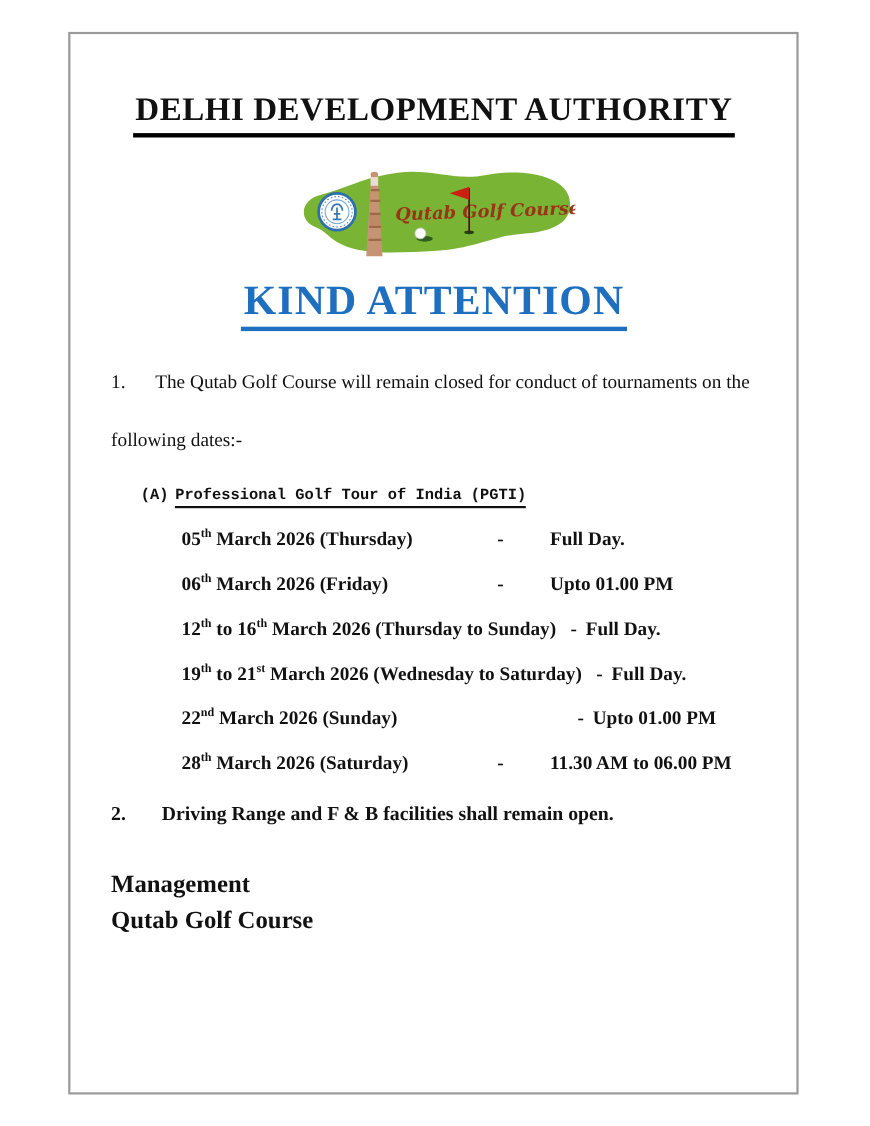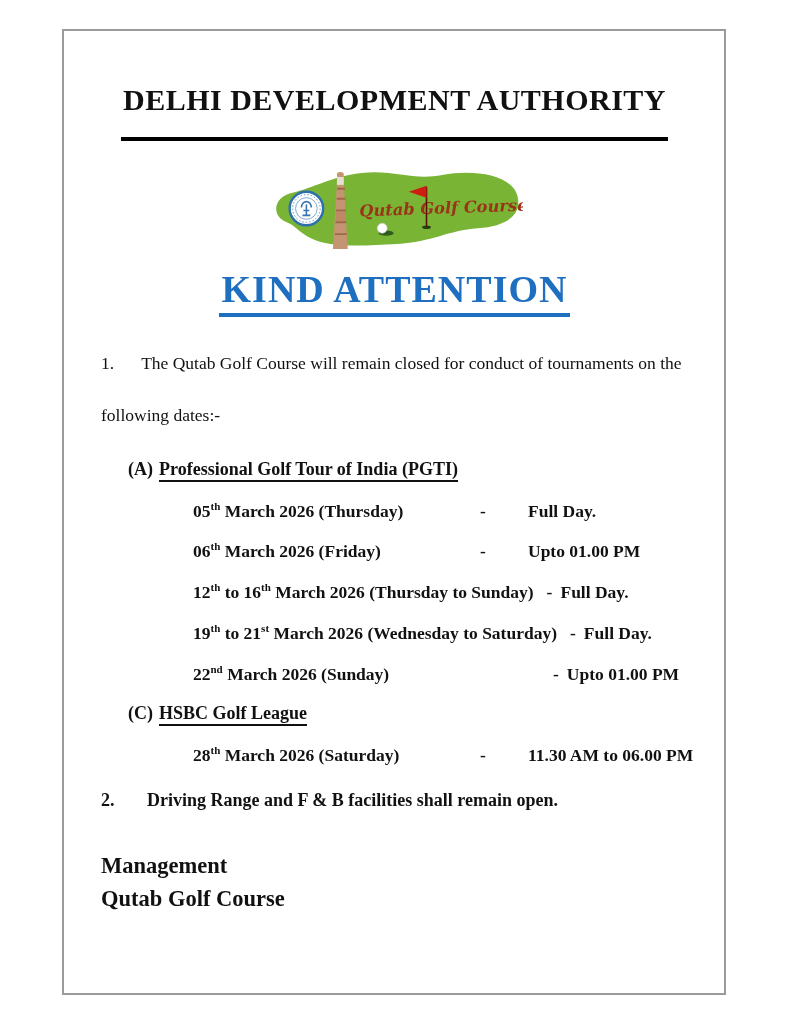--- a/index.html
+++ b/index.html
@@ -23,48 +23,48 @@
   .page-frame{
     position:absolute;left:62px;top:29px;width:664px;height:966px;
     border:2px solid var(--border-gray);background:#fff;
     padding:52px 36px 0 37px;
   }
   .doc-title{
     margin:0;text-align:center;font-size:30px;font-weight:bold;
     letter-spacing:0.5px;line-height:1.15;
   }
   .doc-title .u{
-    display:inline-block;border-bottom:4px solid #000;padding:0 2px 19px 2px;
+    display:inline-block;border-bottom:4px solid #000;padding:0 2px 3px 2px;
   }
   .logo-wrap{width:256px;margin:24px auto 0 auto;display:block;}
   .logo-wrap svg{display:block;}
   .kind-heading{
     margin:14px auto 0 auto;text-align:center;
   }
   .kind-heading .u{
     display:inline-block;font-size:38px;font-weight:bold;letter-spacing:1px;
     color:var(--heading-blue);border-bottom:4px solid var(--heading-blue);
     padding:0 3px 2px 3px;line-height:1.15;
   }
   .intro{
     margin:20px 0 0 0;font-size:17.5px;line-height:52px;font-weight:normal;
   }
   .intro .num{margin-right:27px;}
   .sections{margin-top:4px;padding-left:27px;}
   .section-title{
-    margin:17px 0 0 0;font-size:18px;font-weight:bold;line-height:1.3;
+    margin:17px 0 0 0;font-size:14px;font-weight:bold;line-height:1.3;font-family:Liberation Mono, monospace;
   }
   .section-title .label{margin-right:6px;}
   .section-title .u{border-bottom:2px solid var(--ink);padding-bottom:1px;}
   .sched-row{
     display:flex;margin:18px 0 0 0;padding-left:37px;
     font-size:17.5px;font-weight:bold;line-height:1.3;align-items:baseline;
   }
   .sched-row sup{font-size:11px;line-height:0;}
-  .sched-row .date{flex-shrink:0;white-space:nowrap;margin-left:28px;}
+  .sched-row .date{flex-shrink:0;white-space:nowrap;}
   .row-cols .date{width:270px;}
   .row-cols .sep{width:40px;text-align:center;flex-shrink:0;}
   .row-cols .value{margin-left:25px;white-space:nowrap;}
   .row-inline .sep{margin:0 8px 0 13px;}
   .row-inline .value{white-space:nowrap;}
   .row-wide .date{width:360px;}
   .row-wide .sep{margin:0 8px 0 0;}
   .note{
     display:flex;margin:23px 0 0 0;font-size:18px;font-weight:bold;line-height:1.3;
   }
@@ -142,21 +142,20 @@
         <span class="sep">-</span>
         <span class="value">Full Day.</span>
       </div>
 
     <div class="sched-row row-inline row-wide">
         <span class="date"><span>22</span><sup>nd</sup><span> March 2026 (Sunday)</span></span>
         <span class="sep">-</span>
         <span class="value">Upto 01.00 PM</span>
       </div>
 
-    <div class="section-title"><span class="label">(C)</span><span class="u">HSBC Golf League</span></div>
 
     <div class="sched-row row-cols">
         <span class="date"><span>28</span><sup>th</sup><span> March 2026 (Saturday)</span></span>
         <span class="sep">-</span>
         <span class="value">11.30 AM to 06.00 PM</span>
       </div>
 
   </div>
 
   <div class="note">

